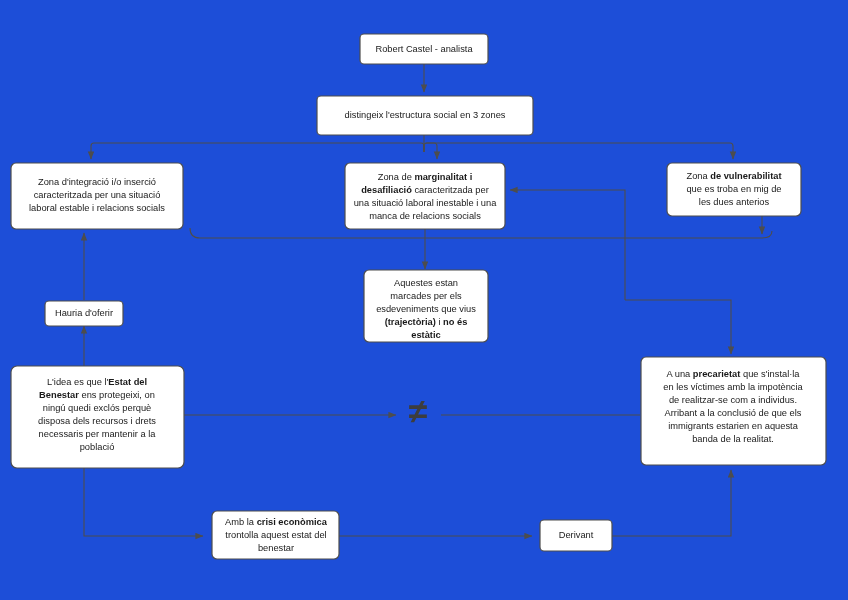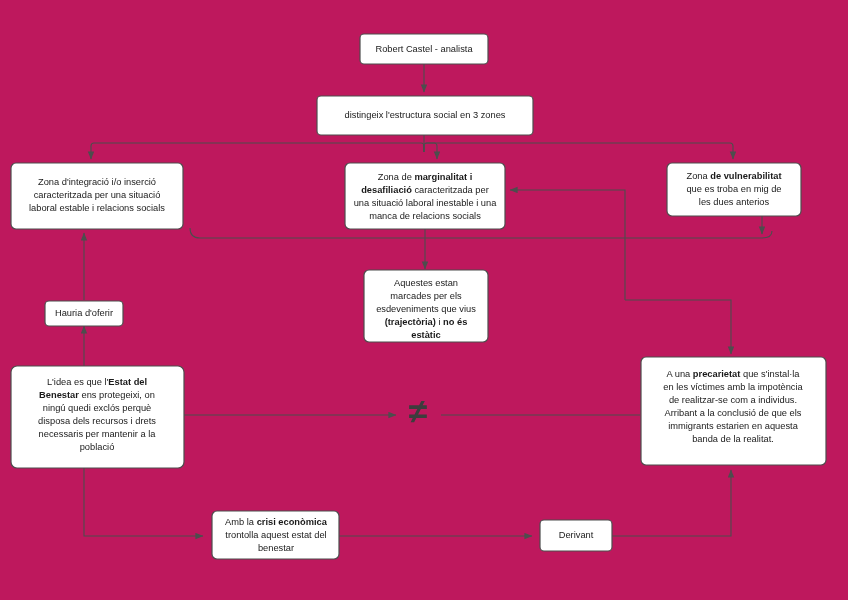--- a/index.html
+++ b/index.html
@@ -10,21 +10,21 @@
   body {
     width: 848px;
     height: 600px;
     font-family: "Liberation Sans", sans-serif;
     overflow: hidden;
   }
   #diagram-root {
     position: relative;
     width: 848px;
     height: 600px;
-    background: #be185d;
+    background: #1d4ed8;
   }
   svg.flowchart {
     display: block;
     width: 848px;
     height: 600px;
   }
   .node-rect {
     fill: #ffffff;
     stroke: #4d4d4d;
     stroke-width: 1.2;

